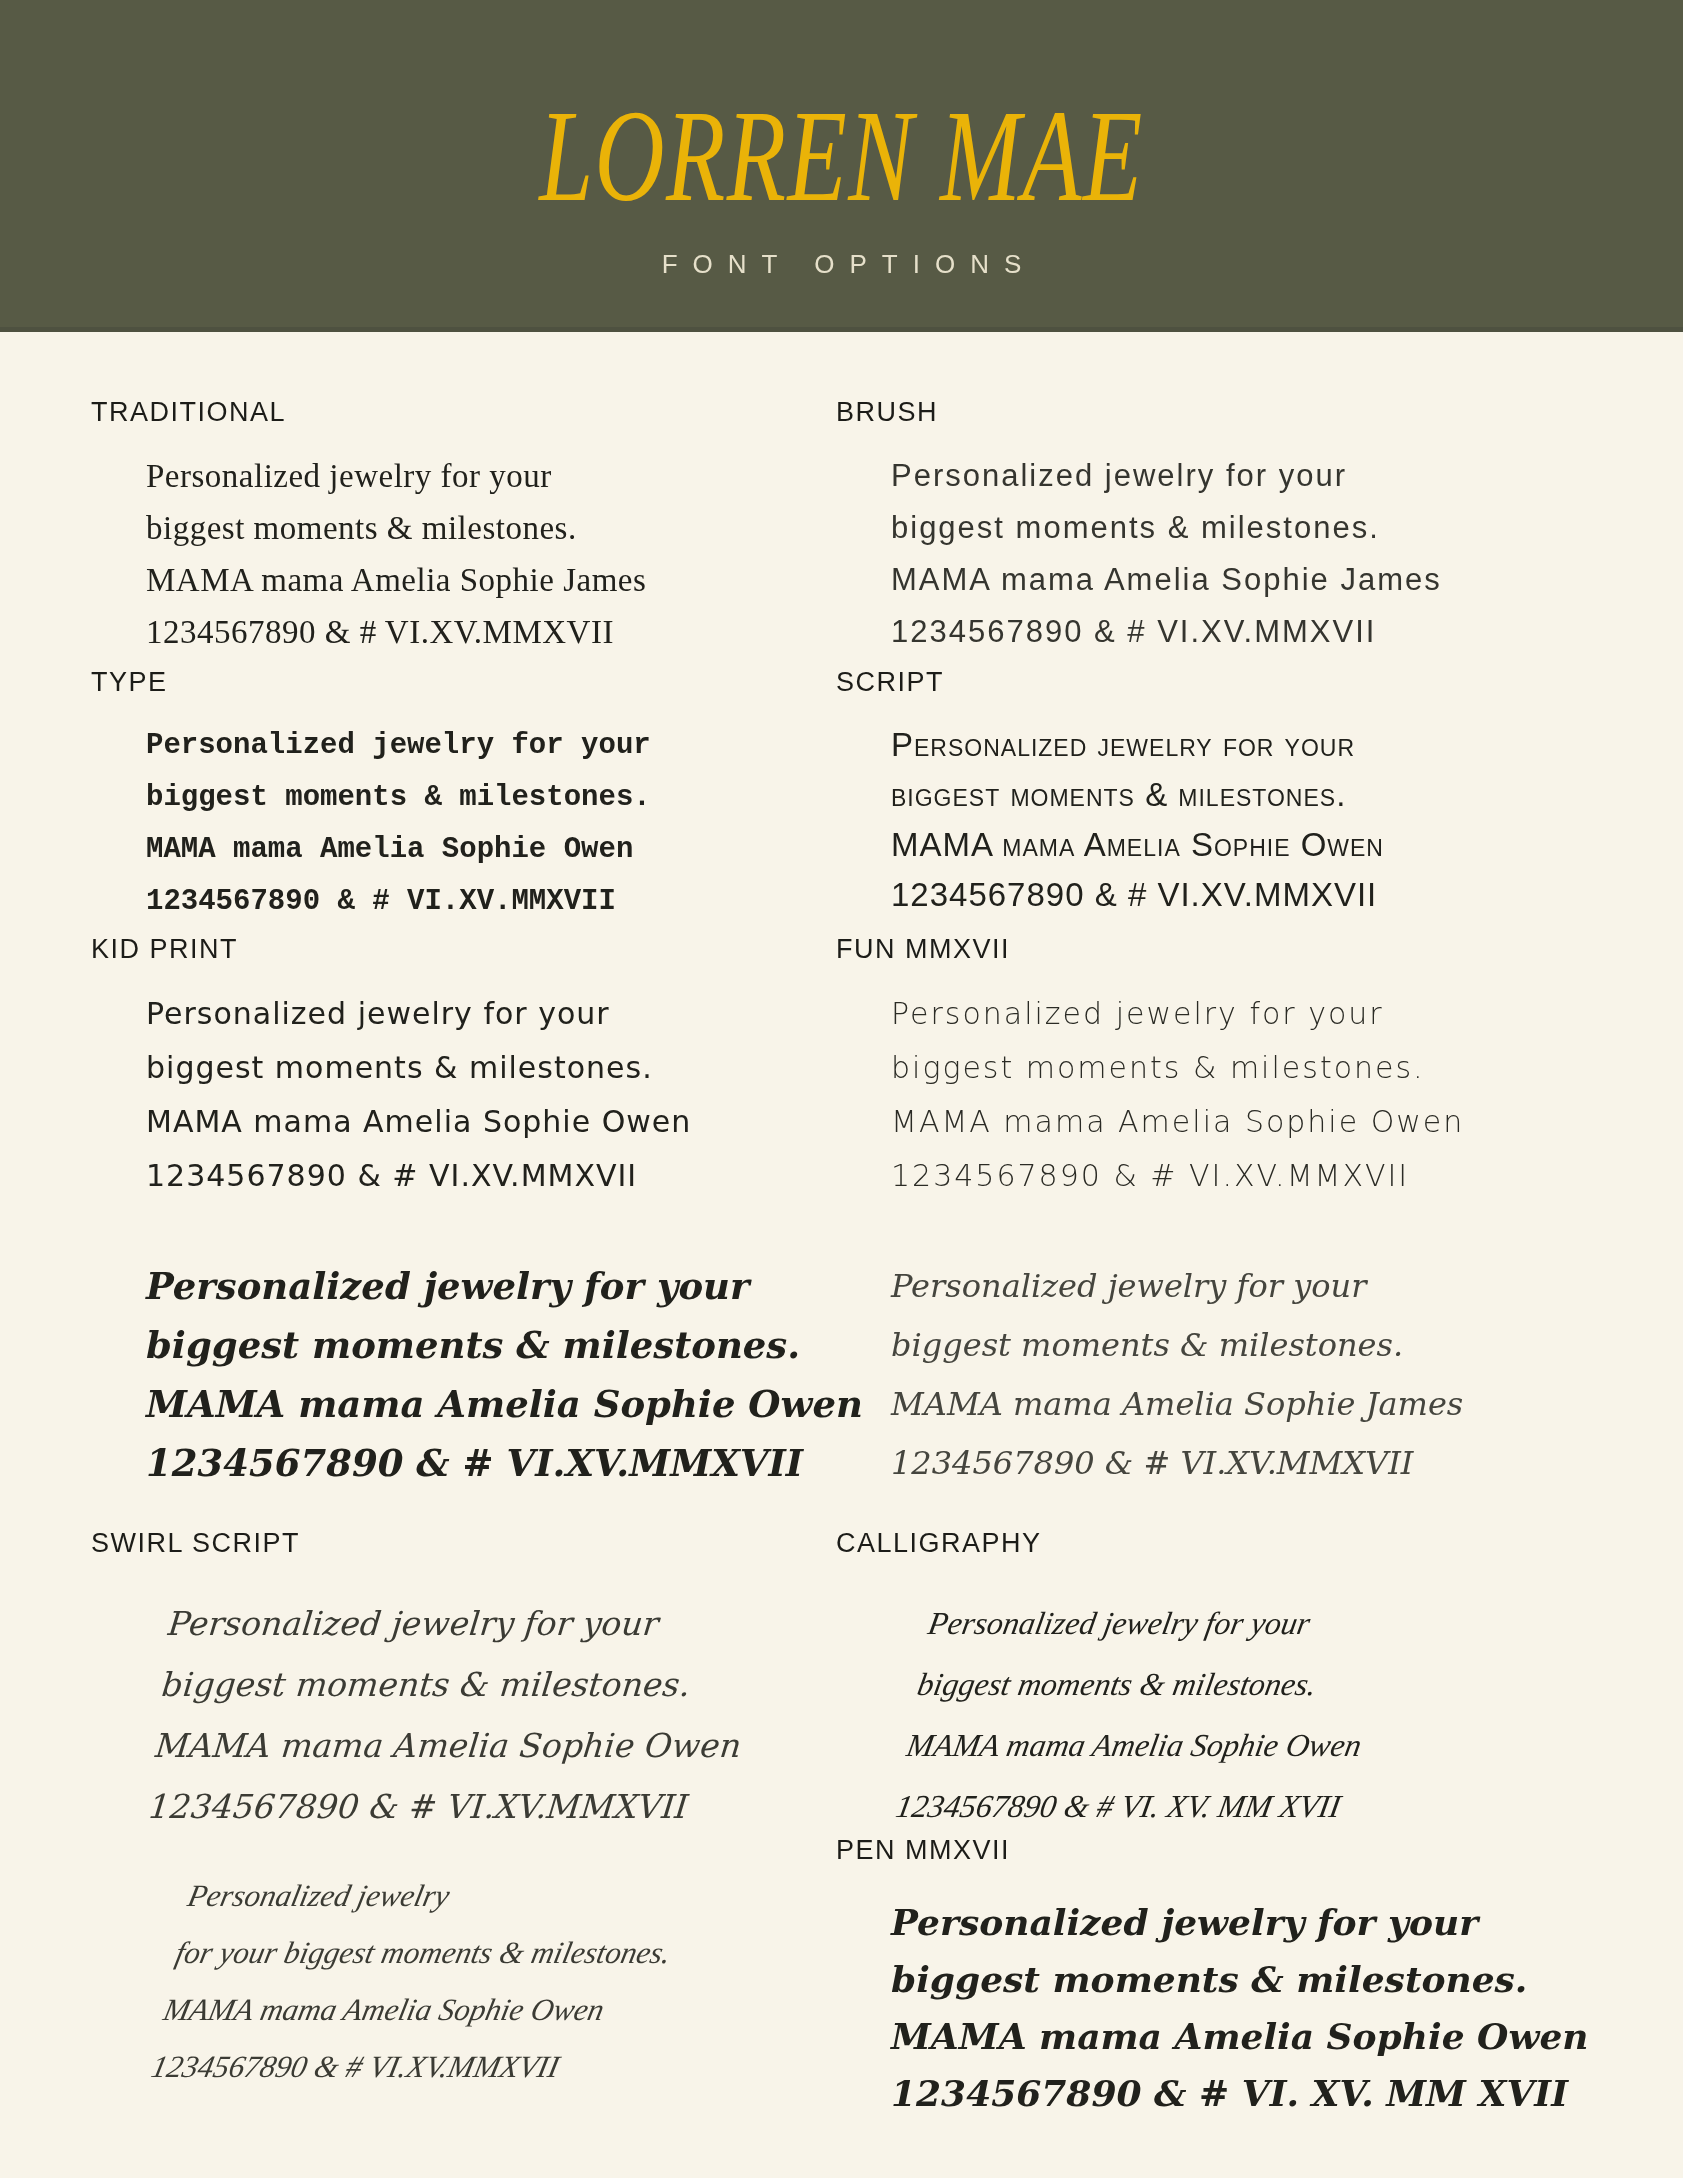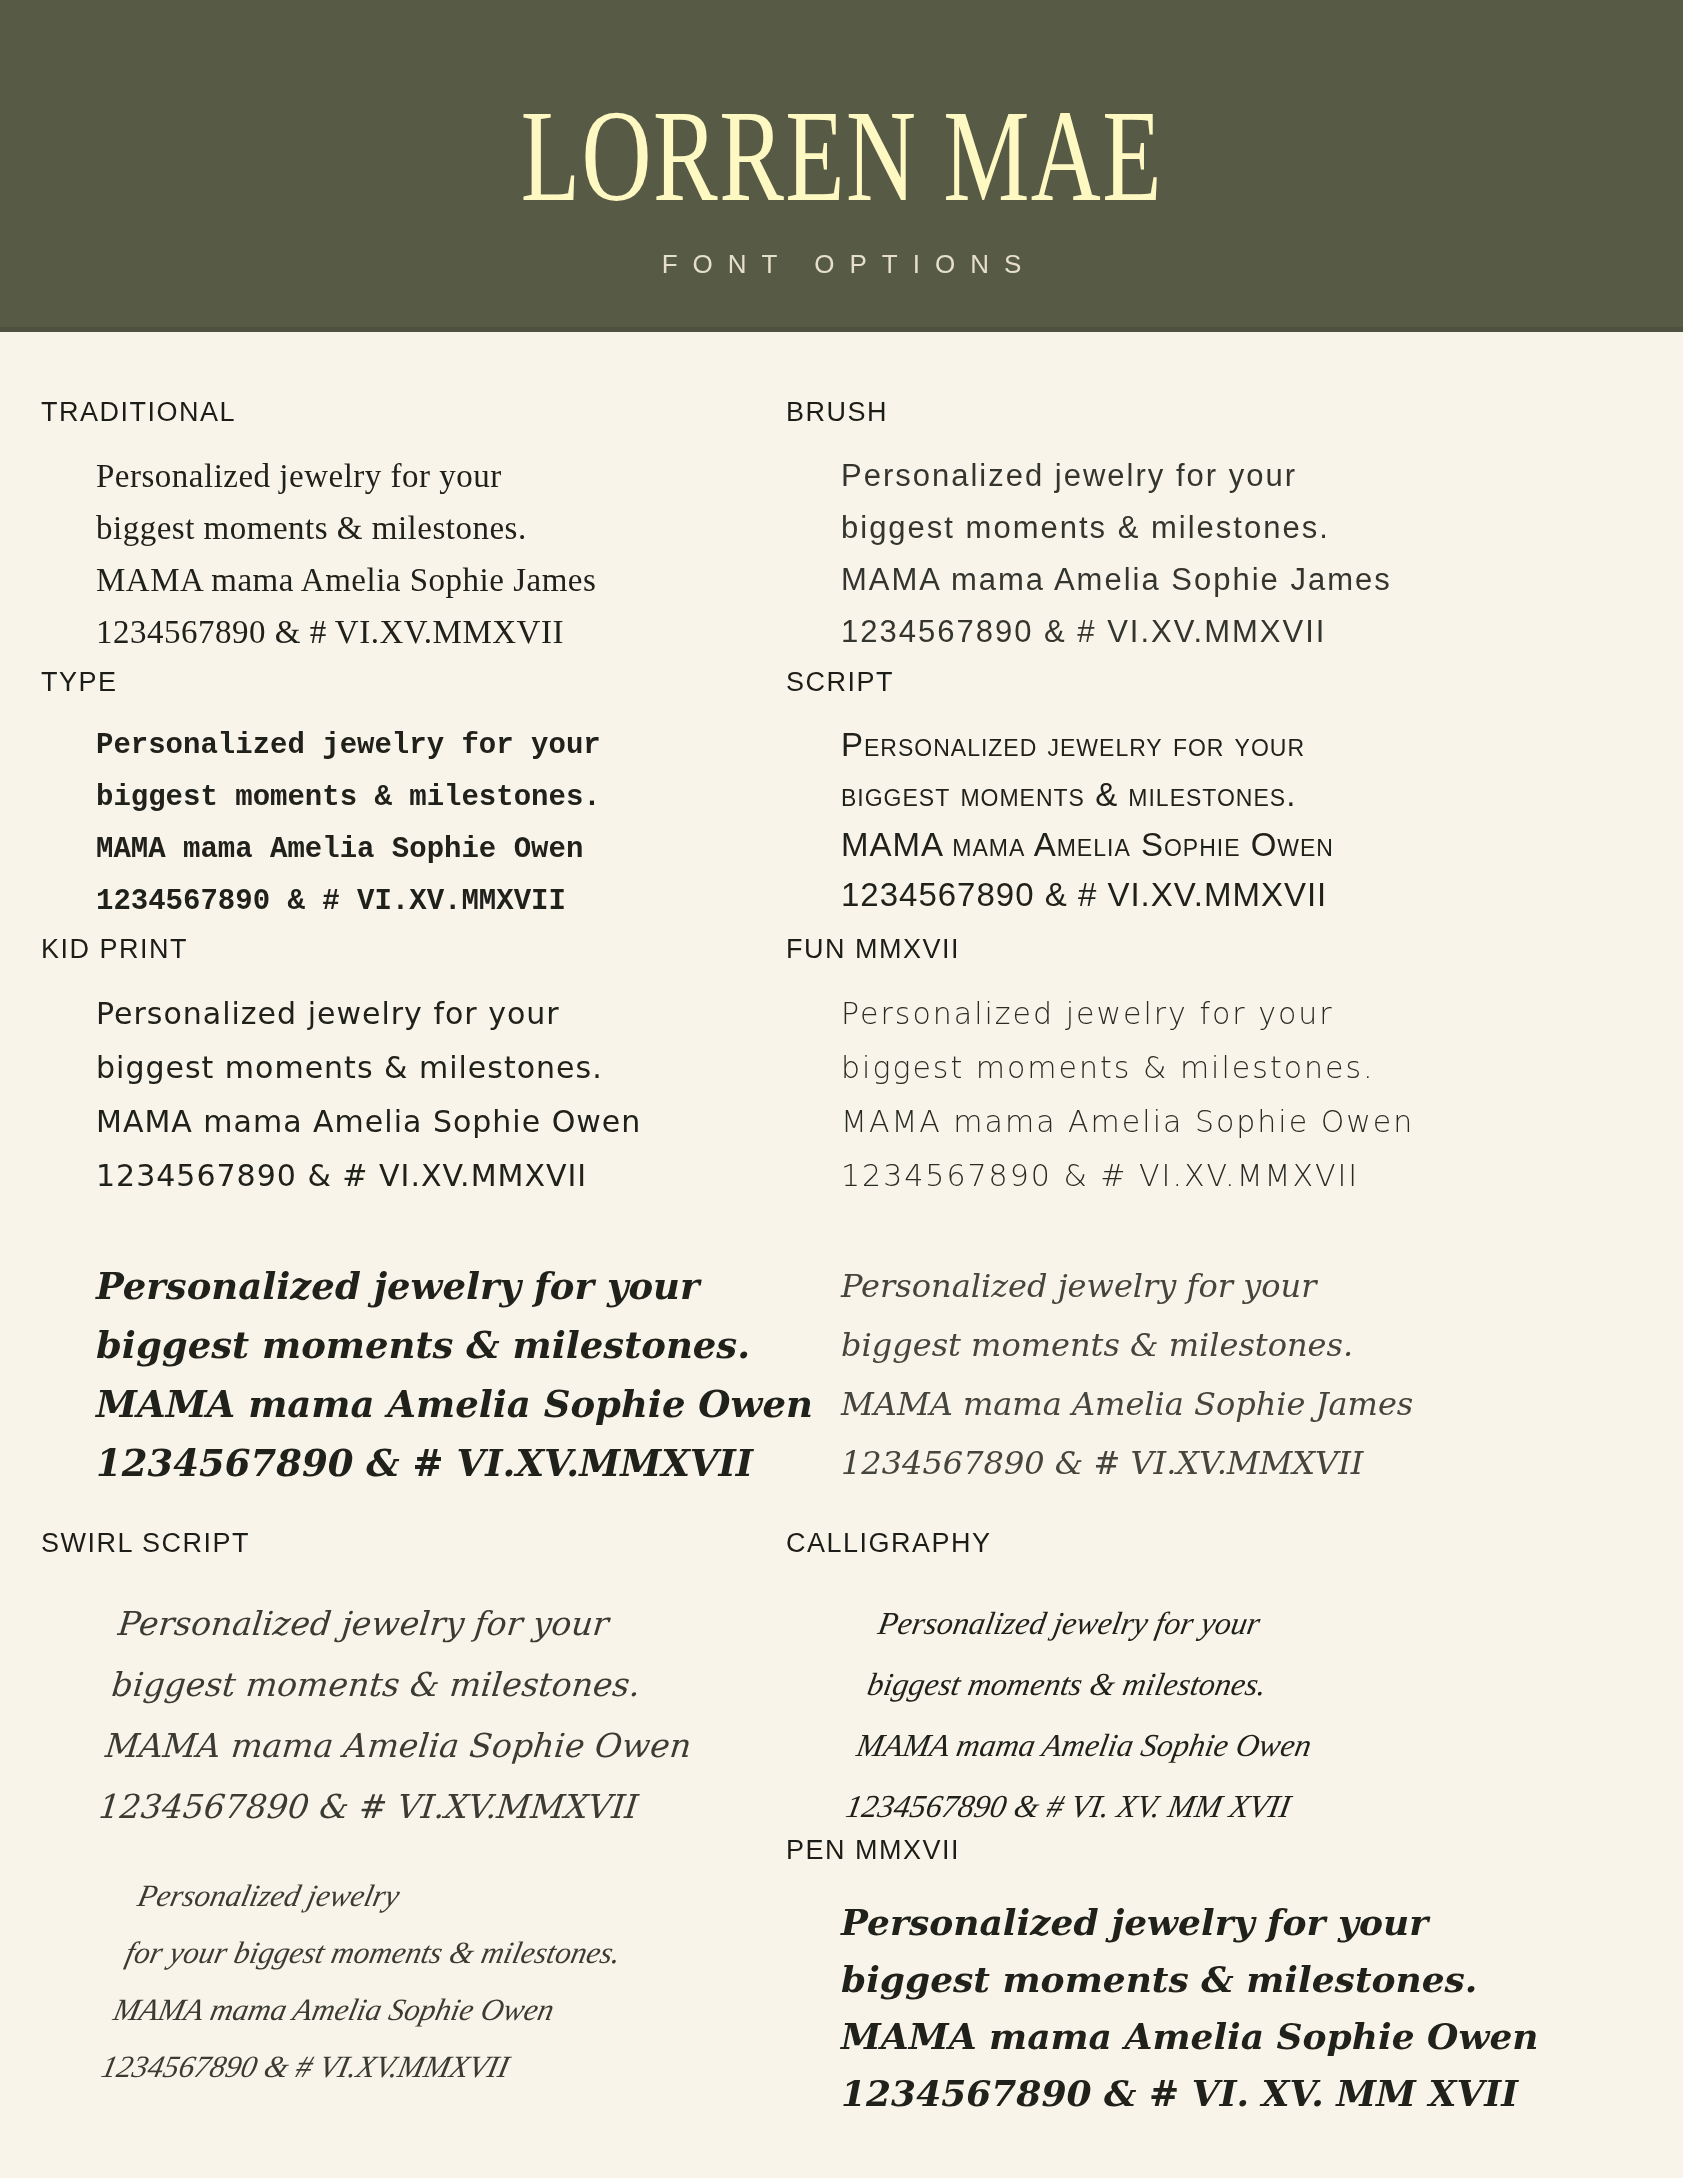--- a/index.html
+++ b/index.html
@@ -15,43 +15,44 @@
     height:327px;
     background:#575a45;
     border-bottom:5px solid #4e5140;
     display:flex;flex-direction:column;align-items:center;justify-content:center;
   }
   .brand-title{
     margin:40px 0 0 0;
     font-family:"Liberation Serif",serif;
     font-weight:400;
     font-size:131px;line-height:1;
-    color:#fef9c3;
+    color:#eab308;
     letter-spacing:2px;
     white-space:nowrap;
+    font-style:italic;
   }
   .brand-title .squeeze{
     display:inline-block;
     transform:scaleX(0.74);
     transform-origin:center;
   }
   .brand-subtitle{
     margin:30px 0 0 0;
     font-size:26px;line-height:1;
     font-weight:400;
     letter-spacing:15px;
     color:#e6e0ca;
     text-indent:15px;
   }
   
   .samples{
     display:grid;
     grid-template-columns:745px 1fr;
     grid-template-rows:270px 267px 287px 307px 307px auto;
-    padding:67px 40px 0 41px;
+    padding:67px 40px 0 91px;
     box-sizing:border-box;
   }
   .font-section{overflow:visible;}
   .font-label{
     margin:0;
     font-size:27px;line-height:1;
     font-weight:500;
     letter-spacing:1.5px;
     color:#1c1c18;
   }

